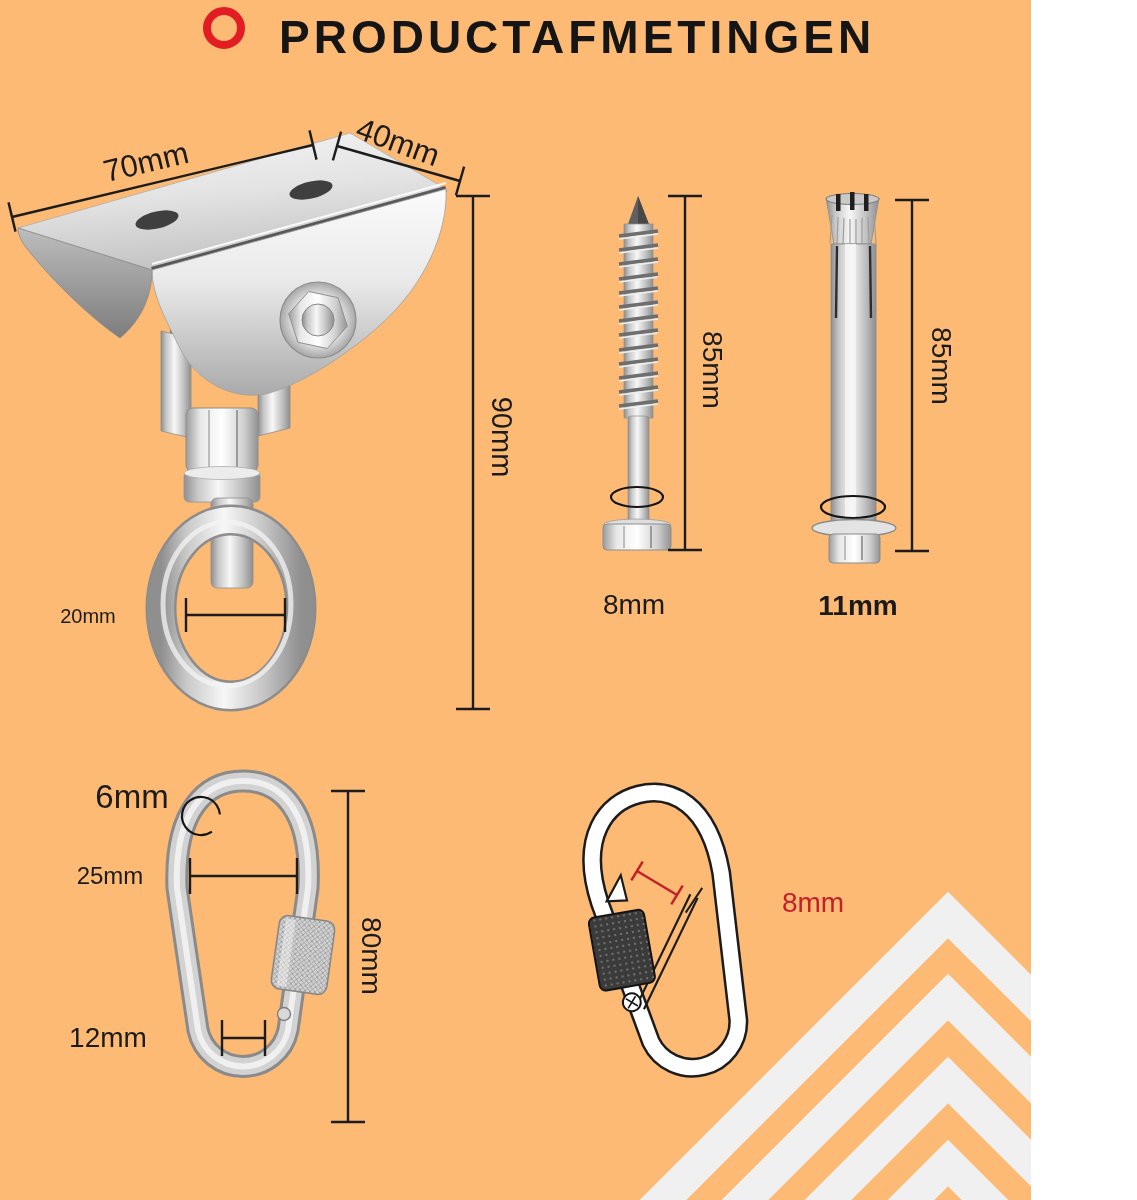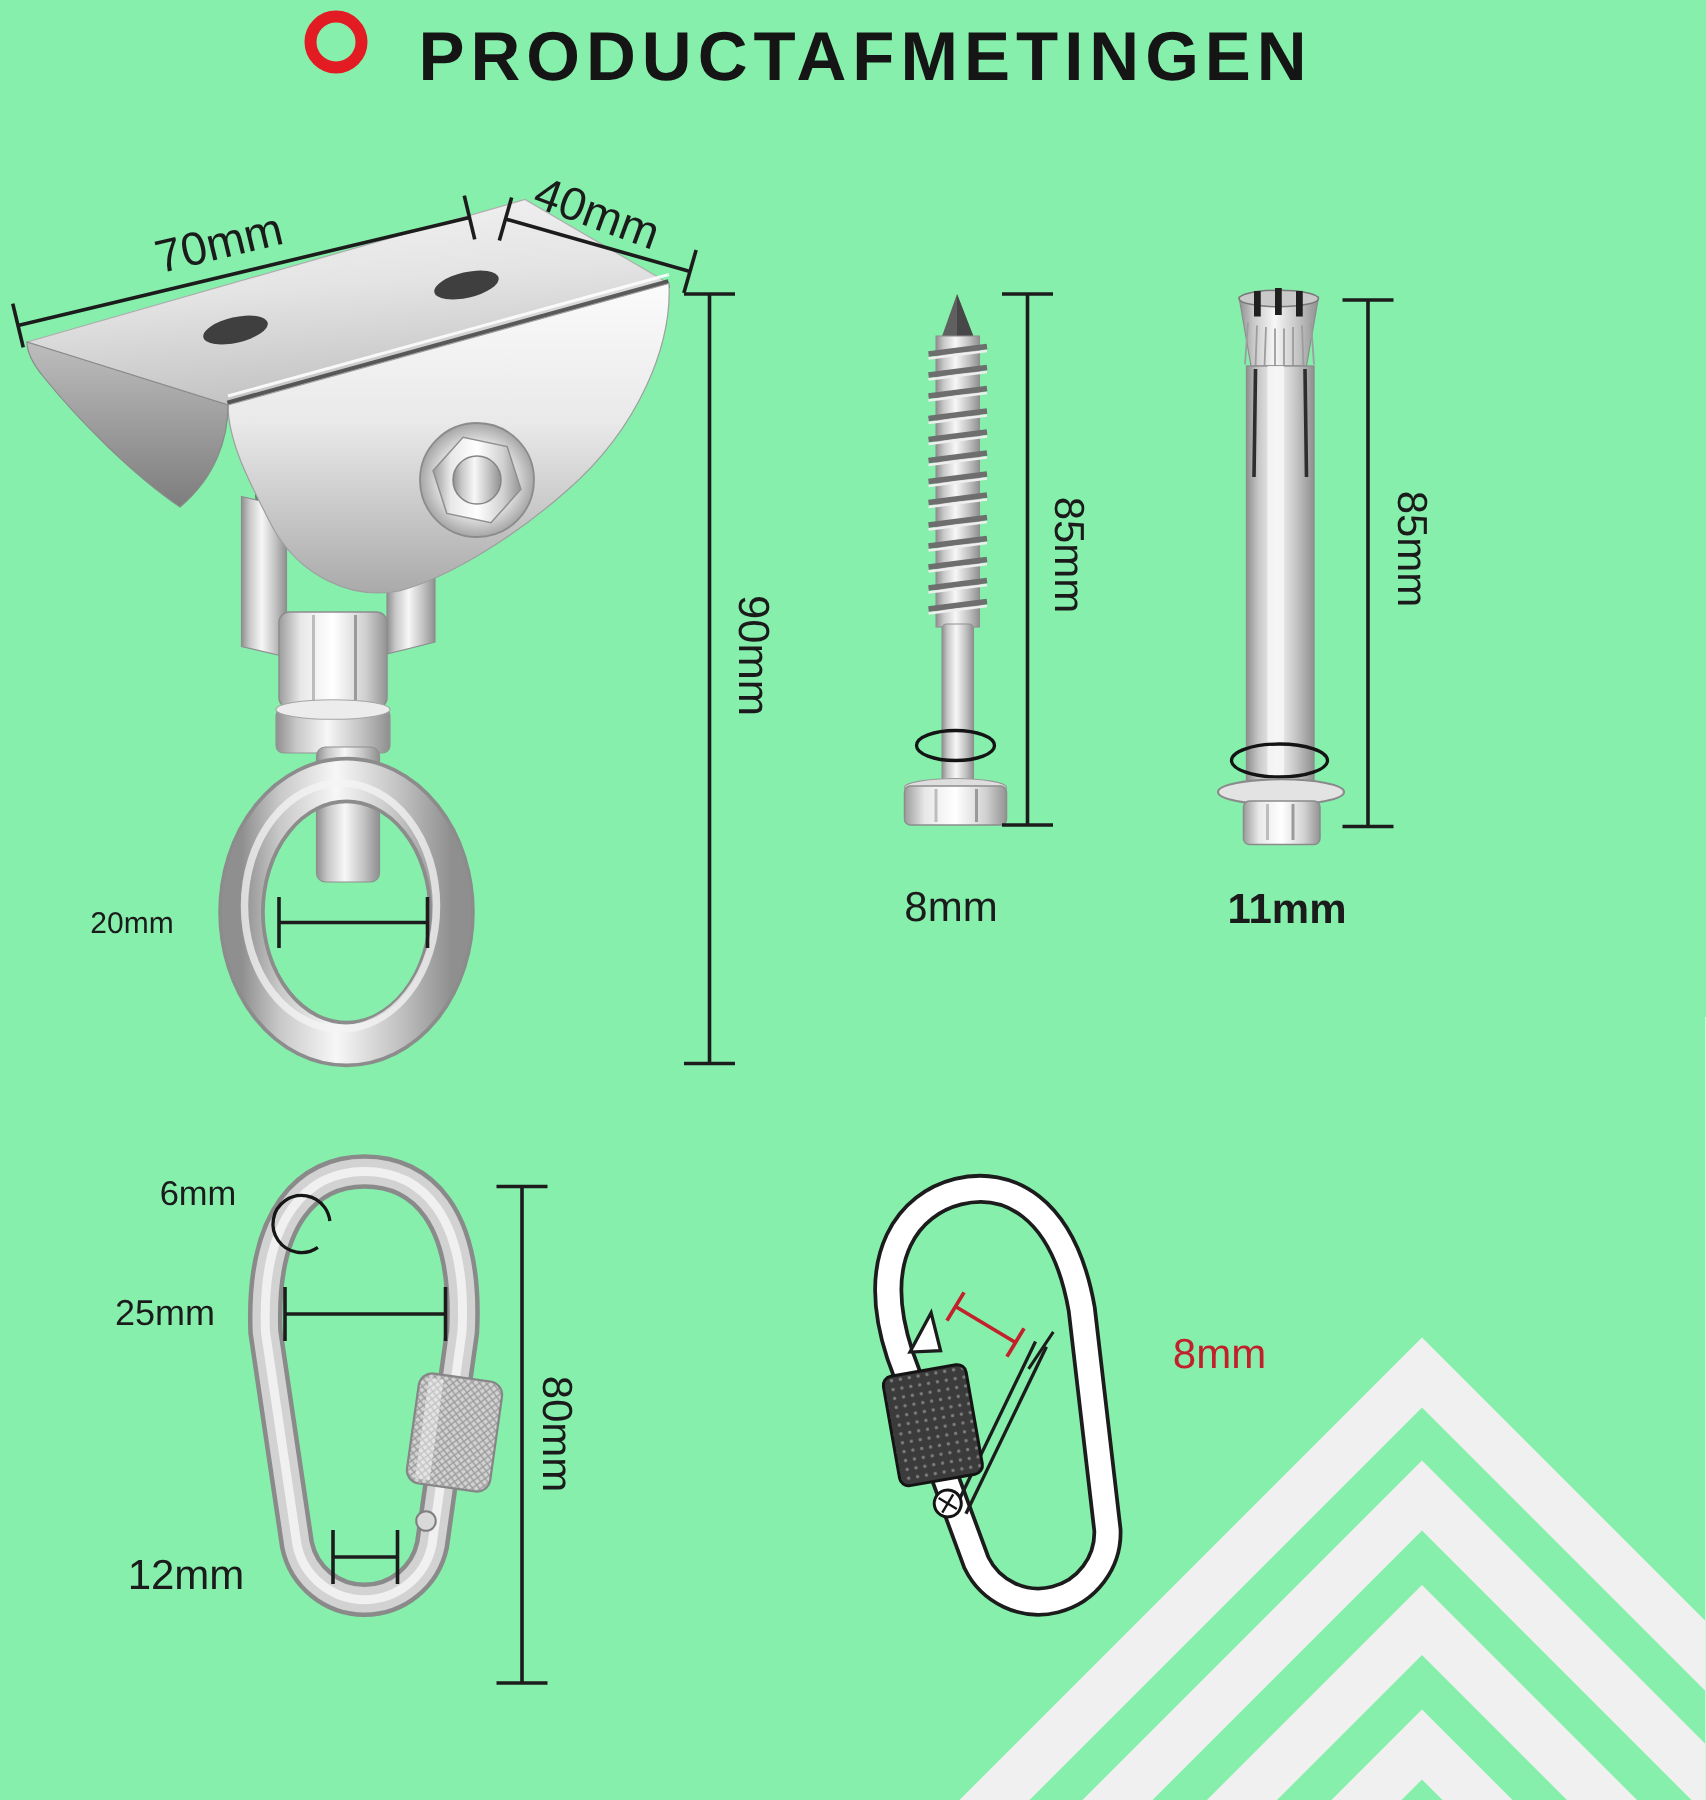--- a/index.html
+++ b/index.html
@@ -1,16 +1,16 @@
 <!DOCTYPE html>
 <html><head>
 <meta charset="utf-8">
 <style>
   html,body{margin:0;padding:0;background:#ffffff;}
-  #canvas{position:relative;width:1137px;height:1200px;background:#86efac;overflow:hidden;
+  #canvas{position:relative;width:1031px;height:1200px;background:#fdba74;overflow:hidden;
           font-family:"Liberation Sans",sans-serif;}
   #scene{position:absolute;left:0;top:0;width:1137px;height:1200px;}
   .lbl{position:absolute;color:#1b1b1b;white-space:nowrap;line-height:1;
        font-family:"Liberation Sans",sans-serif;}
   .ctr{transform:translate(-50%,-50%);}
   .r90{transform:translate(-50%,-50%) rotate(90deg);}
   .rm13{transform:translate(-50%,-50%) rotate(-13.5deg);}
   .rp20{transform:translate(-50%,-50%) rotate(20deg);}
   #title{position:absolute;left:279px;top:10px;font-size:46px;font-weight:bold;
          letter-spacing:4px;color:#151515;}
@@ -225,19 +225,19 @@
   <div class="lbl rp20" style="left:398px;top:142px;font-size:31px;">40mm</div>
   <div class="lbl r90" style="left:501px;top:437px;font-size:29px;">90mm</div>
   <div class="lbl ctr" style="left:88px;top:616px;font-size:20px;">20mm</div>
 
   <div class="lbl r90" style="left:712px;top:370px;font-size:28px;">85mm</div>
   <div class="lbl ctr" style="left:634px;top:605px;font-size:28px;">8mm</div>
 
   <div class="lbl r90" style="left:941px;top:366px;font-size:28px;">85mm</div>
   <div class="lbl ctr" style="left:858px;top:606px;font-size:28px;font-weight:bold;">11mm</div>
 
-  <div class="lbl ctr" style="left:132px;top:796px;font-size:23px;">6mm</div>
+  <div class="lbl ctr" style="left:132px;top:796px;font-size:33px;">6mm</div>
   <div class="lbl ctr" style="left:110px;top:876px;font-size:24px;">25mm</div>
-  <div class="lbl ctr" style="left:124px;top:1038px;font-size:28px;margin-top:12px;">12mm</div>
+  <div class="lbl ctr" style="left:108px;top:1038px;font-size:28px;">12mm</div>
   <div class="lbl r90" style="left:371px;top:956px;font-size:28px;">80mm</div>
 
   <div class="lbl ctr red" style="left:813px;top:903px;font-size:28px;">8mm</div>
 </div>
 
 </body></html>

